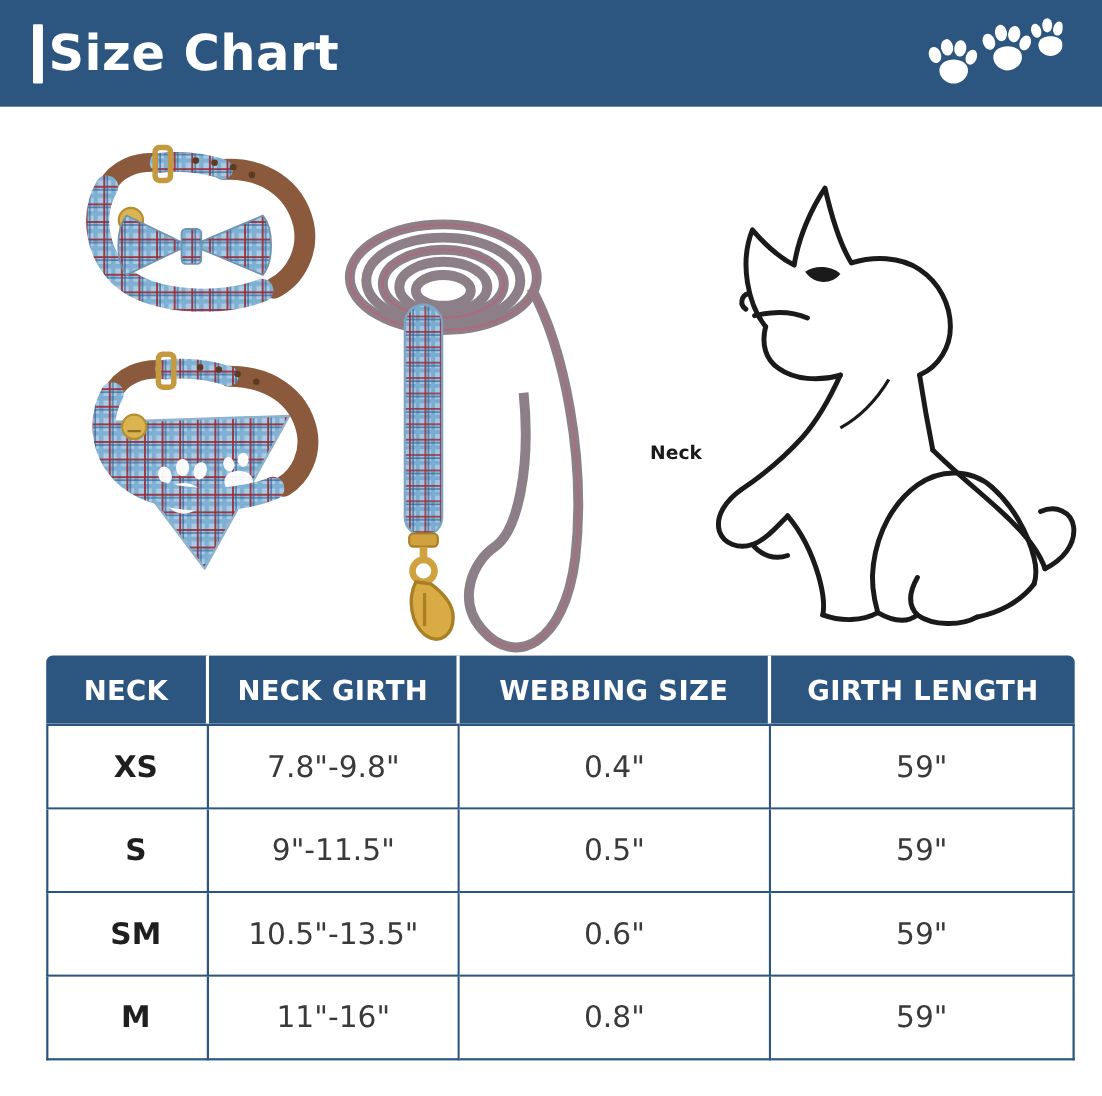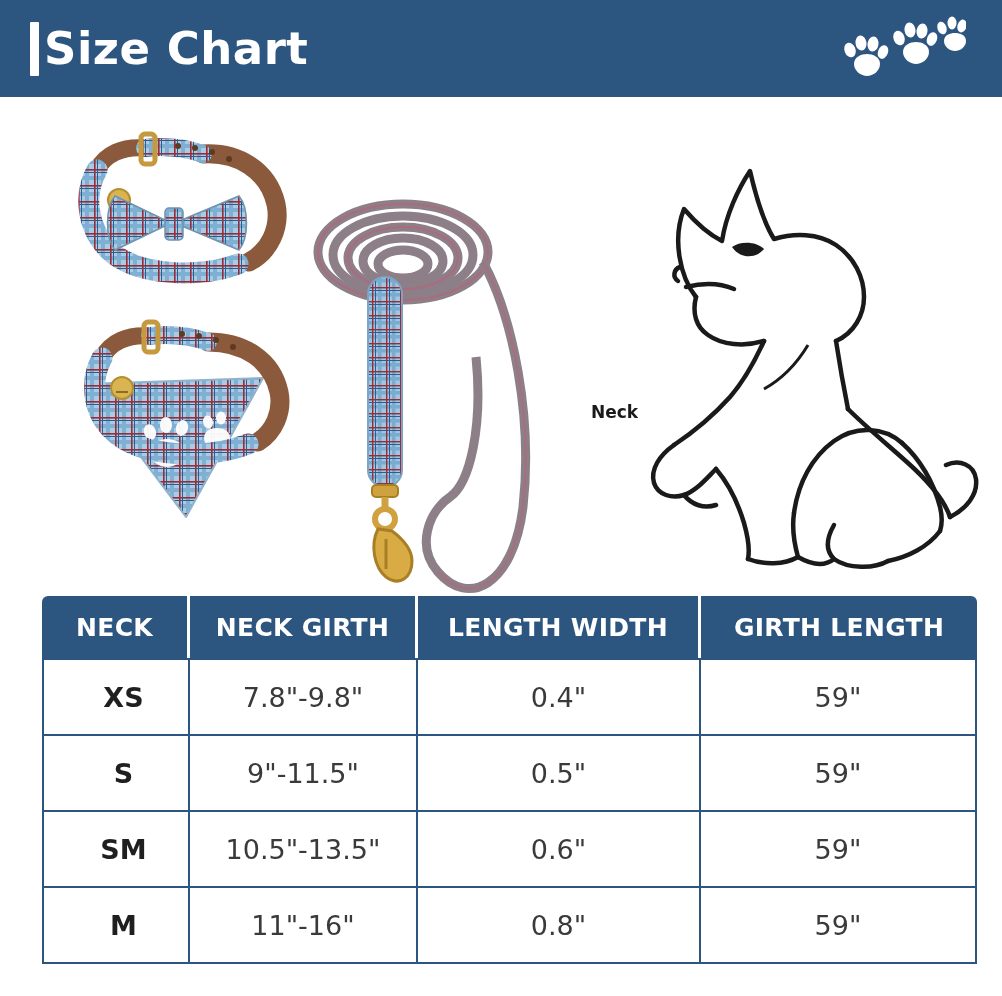--- a/index.html
+++ b/index.html
@@ -330,21 +330,21 @@
 
     <div class="neck-label">Neck</div>
   </div>
 
   <div class="table-wrap">
     <table class="size-chart">
       <thead>
         <tr>
           <th class="cell-size">NECK</th>
           <th class="cell-neck">NECK GIRTH</th>
-          <th class="cell-web">LENGTH WIDTH</th>
+          <th class="cell-web">WEBBING SIZE</th>
           <th class="cell-leash">GIRTH LENGTH</th>
         </tr>
       </thead>
       <tbody>
         <tr>
           <td class="cell-size">XS</td>
           <td class="cell-neck">7.8"-9.8"</td>
           <td class="cell-web">0.4"</td>
           <td class="cell-leash">59"</td>
         </tr>

